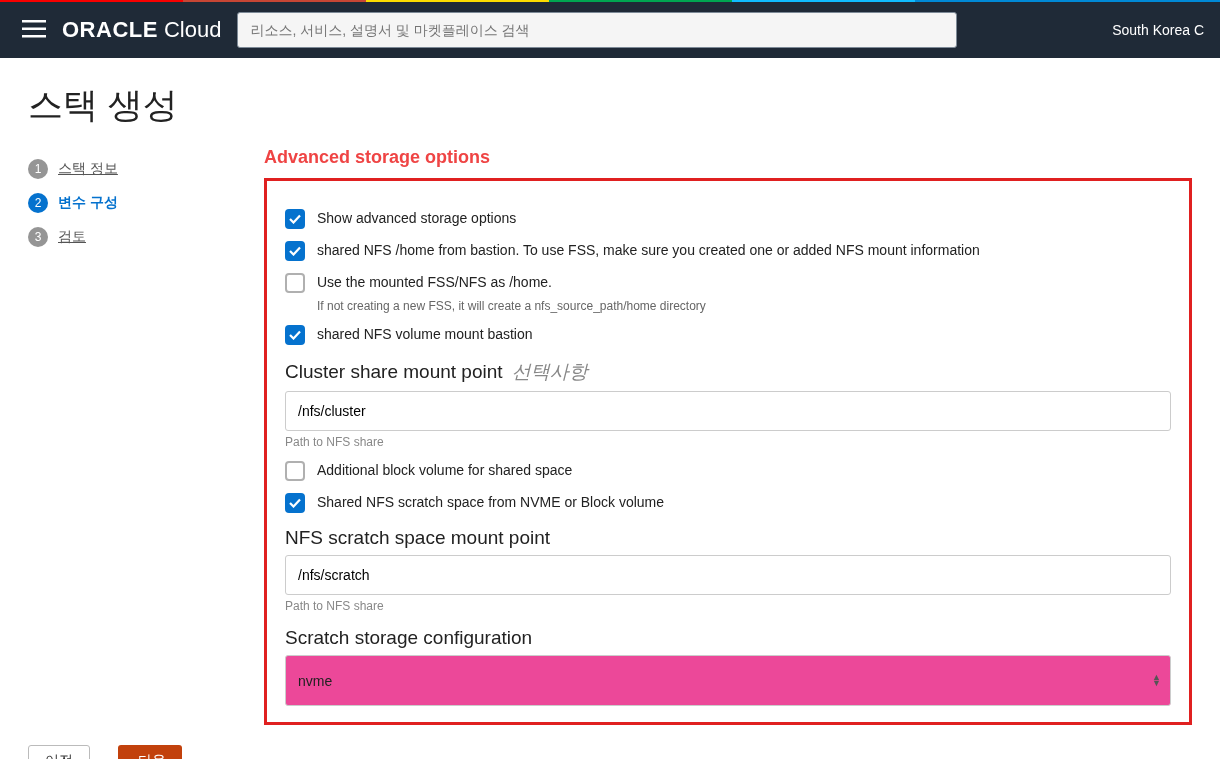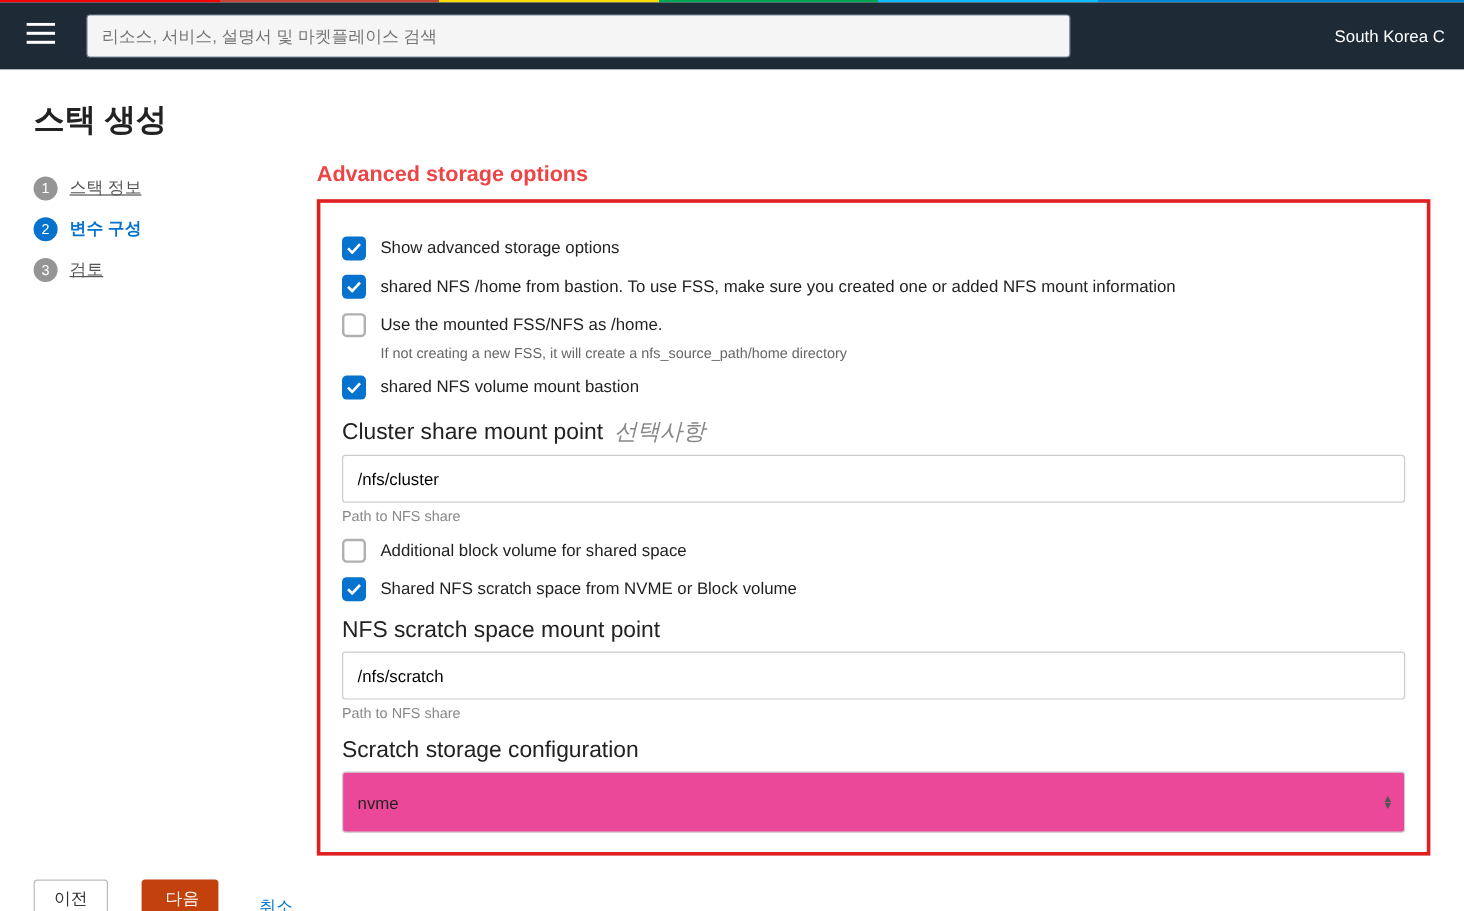--- a/index.html
+++ b/index.html
@@ -7,24 +7,24 @@
     
     .top-stripe { height: 2px; background: linear-gradient(90deg, #f80000 0%, #f80000 15%, #c74634 15%, #c74634 30%, #fbdc00 30%, #fbdc00 45%, #00a651 45%, #00a651 60%, #10bcff 60%, #10bcff 75%, #0089d6 75%, #0089d6 100%); }
     
     .header { background: #1f2a37; height: 56px; display: flex; align-items: center; padding: 0 12px; }
     .hamburger { color: #fff; font-size: 24px; cursor: pointer; padding: 6px 10px; }
     .hamburger svg { fill: #fff; }
     .brand { color: #fff; font-size: 22px; margin-left: 6px; display: flex; align-items: center; }
     .brand-oracle { font-weight: 700; letter-spacing: 0.5px; font-family: Arial, sans-serif; }
     .brand-cloud { font-weight: 300; margin-left: 6px; }
     .search-wrap { flex: 1; margin: 0 16px; }
-    .search-input { width: 820px; height: 36px; border-radius: 3px; border: 1px solid #7d8a97; background: #f5f5f5; padding: 0 12px; font-size: 14px; color: #0f766e; }
+    .search-input { width: 720px; height: 36px; border-radius: 3px; border: 1px solid #7d8a97; background: #f5f5f5; padding: 0 12px; font-size: 14px; color: #0f766e; }
     .region { color: #fff; font-size: 14px; padding-right: 4px; white-space: nowrap; }
     
-    .page-title { font-size: 26px; font-weight: 700; padding: 24px 28px 18px; background: #fff; }
+    .page-title { font-size: 35px; font-weight: 400; padding: 24px 28px 18px; background: #fff; }
     
     .main-wrap { display: flex; padding: 0 28px; background: #fff; }
     .sidebar { width: 236px; padding-top: 12px; }
     .step { display: flex; align-items: center; margin-bottom: 14px; font-size: 14px; }
     .step-num { width: 20px; height: 20px; border-radius: 50%; display: flex; align-items: center; justify-content: center; font-size: 12px; color: #fff; margin-right: 10px; flex-shrink: 0; }
     .step-num.inactive { background: #959595; }
     .step-num.active { background: #0572ce; }
     .step-label.inactive { color: #555; text-decoration: underline; cursor: pointer; }
     .step-label.active { color: #0572ce; font-weight: 600; }
     
@@ -64,20 +64,24 @@
 
 <div class="top-stripe"></div>
 
 <div class="header">
   <div class="hamburger">
     <svg width="24" height="18" viewBox="0 0 24 18">
         <rect width="24" height="2.5"></rect>
         <rect y="7.5" width="24" height="2.5"></rect>
         <rect y="15" width="24" height="2.5"></rect>
       </svg>
+  </div>
+  <div class="brand">
+    <span class="brand-oracle">ORACLE</span>
+    <span class="brand-cloud">Cloud</span>
   </div>
   <div class="search-wrap">
     <input class="search-input" placeholder="리소스, 서비스, 설명서 및 마켓플레이스 검색" style="">
   </div>
   <div class="region">South Korea C</div>
 </div>
 
 <div class="page-title">스택 생성</div>
 
 <div class="main-wrap">

